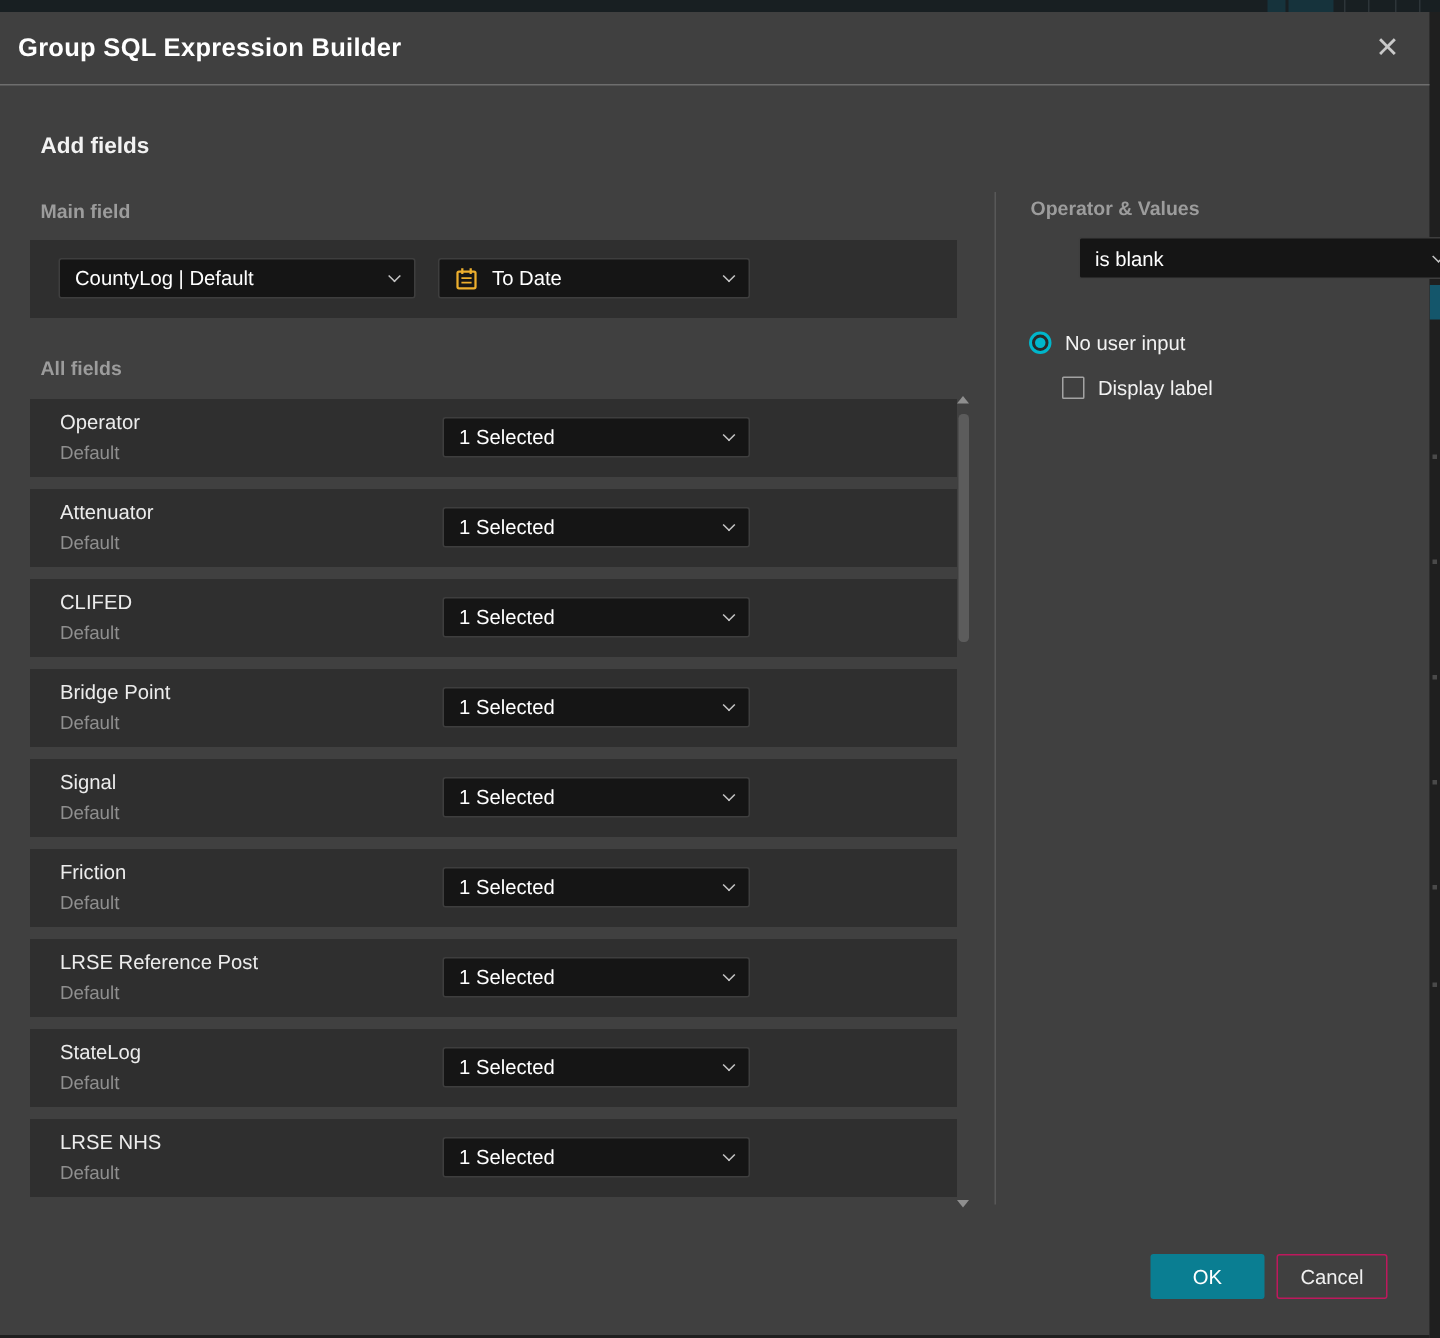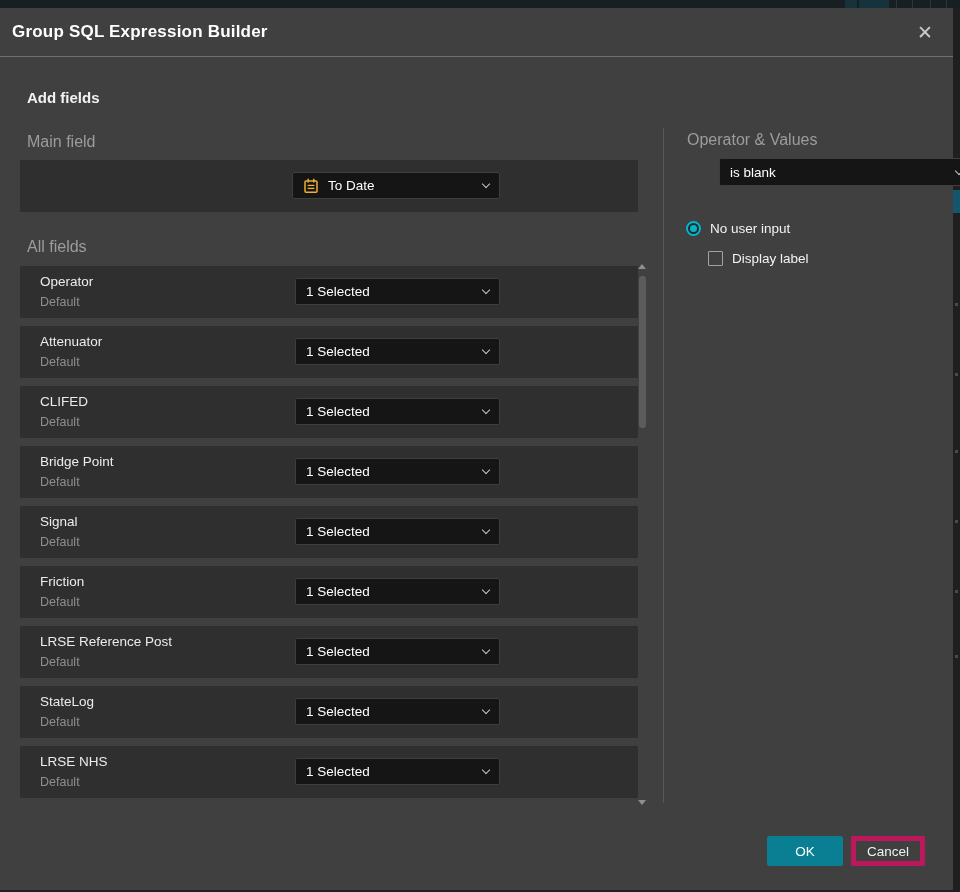--- a/index.html
+++ b/index.html
@@ -25,21 +25,21 @@
   .right-mark { position:absolute; left:2px; width:3px; height:3px; background:#4a4a4a; }
 
   
   .modal { position:absolute; left:0; top:8px; width:953px; height:884px; background:#404040; }
   .modal-header { position:absolute; left:0; top:0; width:953px; height:49px; border-bottom:1px solid #6e6e6e; }
   .modal-title { position:absolute; left:12px; top:14px; font-size:17px; font-weight:700; color:#ffffff; letter-spacing:.2px; }
   .close-btn { position:absolute; right:14px; top:10px; width:28px; height:28px; display:flex; align-items:center; justify-content:center;
                color:#c9c9c9; font-size:19px; font-weight:300; cursor:pointer; }
 
   .heading { position:absolute; left:27px; top:81px; font-size:15px; font-weight:700; color:#f2f2f2; }
-  .section-label { position:absolute; font-size:16px; font-weight:400; color:#9c9c9c; }
+  .section-label { position:absolute; font-size:13px; font-weight:700; color:#9c9c9c; }
 
   
   .panel { position:absolute; background:#2f2f2f; }
   .main-field-panel { left:20px; top:152px; width:618px; height:52px; }
 
   .dd { position:absolute; height:27px; background:#151515; border:1px solid #3e3e3e; border-radius:2px;
         display:flex; align-items:center; padding:0 10px; color:#ffffff; font-size:13.5px; cursor:pointer; }
   .dd .dd-label { flex:1 1 auto; white-space:nowrap; overflow:hidden; }
   .chev { flex:0 0 auto; width:6px; height:6px; border-right:1.6px solid #c7c7c7; border-bottom:1.6px solid #c7c7c7;
           transform:rotate(45deg); margin-top:-3px; margin-left:8px; }
@@ -65,21 +65,21 @@
   .radio-outer { width:15px; height:15px; border-radius:50%; border:2px solid #00b6cb; background:#282828;
                  display:flex; align-items:center; justify-content:center; flex:0 0 auto; }
   .radio-inner { width:7px; height:7px; border-radius:50%; background:#00b6cb; }
   .checkbox { width:15px; height:15px; border:1.5px solid #a3a3a3; border-radius:1px; background:transparent; flex:0 0 auto; }
   .choice-label { font-size:13.5px; color:#f2f2f2; }
 
   
   .btn { position:absolute; top:828px; height:30px; display:flex; align-items:center; justify-content:center;
          font-size:13.5px; border-radius:2px; cursor:pointer; }
   .btn-ok { left:767px; width:76px; background:#0a7e92; color:#ffffff; border:1px solid #0a7e92; }
-  .btn-cancel { left:851px; width:74px; background:transparent; color:#f0f0f0; border:5px solid #be185d; }
+  .btn-cancel { left:851px; width:74px; background:transparent; color:#f0f0f0; border:1px solid #be185d; }
 
   .bottom-shade { position:absolute; left:0; top:882px; width:953px; height:2px; background:#1f1f1f; }
 </style>
 </head>
 <body>
 
 <div class="app-top-strip">
   <div class="live-view-chip">
     <span class="live-view-dot"></span>
     <span class="live-view-text">Live view</span>
@@ -106,20 +106,24 @@
 
   <div class="modal-header">
     <div class="modal-title">Group SQL Expression Builder</div>
     <div class="close-btn">✕</div>
   </div>
 
   <div class="heading">Add fields</div>
 
   <div class="section-label" style="left:27px; top:125px;">Main field</div>
   <div class="panel main-field-panel">
+    <div class="dd" style="left:19px; top:12px; width:238px;">
+      <span class="dd-label">CountyLog | Default</span>
+      <span class="chev"></span>
+    </div>
     <div class="dd" style="left:272px; top:12px; width:208px;">
       <svg class="cal-icon" viewBox="0 0 16 16">
         <rect x="2" y="3" width="12" height="11.2" rx="1" fill="none" stroke="#edaf2e" stroke-width="1.5"></rect>
         <line x1="5.2" y1="0.8" x2="5.2" y2="4.6" stroke="#edaf2e" stroke-width="1.5"></line>
         <line x1="10.8" y1="0.8" x2="10.8" y2="4.6" stroke="#edaf2e" stroke-width="1.5"></line>
         <line x1="4.6" y1="7.4" x2="11.4" y2="7.4" stroke="#edaf2e" stroke-width="1.3"></line>
         <line x1="4.6" y1="10.4" x2="11.4" y2="10.4" stroke="#edaf2e" stroke-width="1.3"></line>
       </svg>
       <span class="dd-label">To Date</span>
       <span class="chev"></span>

